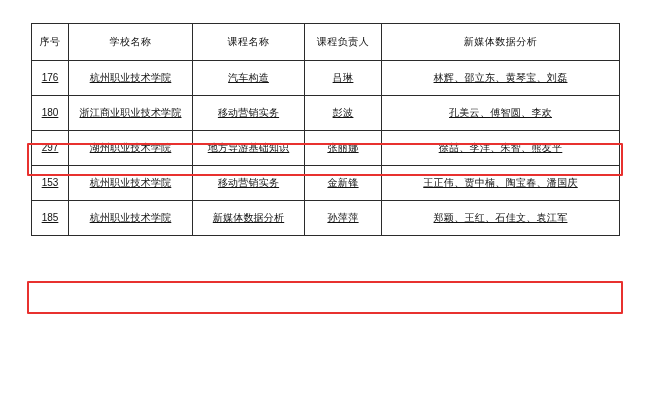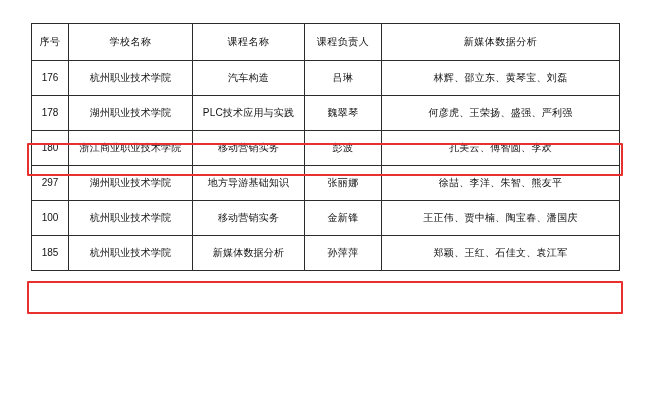--- a/index.html
+++ b/index.html
@@ -46,20 +46,21 @@
   }
   thead th {
     font-size: 11.5px;
     font-weight: bold;
     letter-spacing: 0.5px;
     height: 30px;
     padding: 4px 2px;
   }
   tbody td {
     height: 28px;
+    text-decoration: underline;
   }
   .col-no    { width: 37px; }
   .col-school{ width: 124px; }
   .col-course{ width: 112px; }
   .col-leader{ width: 77px; }
   .col-members{ width: 238px; }
 
   td.cell-no { font-size: 10.5px; }
   td.cell-school { font-size: 10px; letter-spacing: 0.2px; margin-left: 48px; }
   td.cell-course { font-size: 10px; letter-spacing: 0.2px; }
@@ -103,42 +104,35 @@
       </thead>
       <tbody>
         <tr>
           <td class="cell-no">176</td>
           <td class="cell-school">杭州职业技术学院</td>
           <td class="cell-course">汽车构造</td>
           <td class="cell-leader">吕琳</td>
           <td class="cell-members">林辉、邵立东、黄琴宝、刘磊</td>
         </tr>
         <tr>
-          <td class="cell-no">178</td>
-          <td class="cell-school">湖州职业技术学院</td>
-          <td class="cell-course">PLC技术应用与实践</td>
-          <td class="cell-leader">魏翠琴</td>
-          <td class="cell-members">何彦虎、王荣扬、盛强、严利强</td>
-        </tr>
-        <tr>
           <td class="cell-no">180</td>
           <td class="cell-school">浙江商业职业技术学院</td>
           <td class="cell-course">移动营销实务</td>
           <td class="cell-leader">彭波</td>
           <td class="cell-members">孔美云、傅智圆、李欢</td>
         </tr>
         <tr>
           <td class="cell-no">297</td>
           <td class="cell-school">湖州职业技术学院</td>
           <td class="cell-course">地方导游基础知识</td>
           <td class="cell-leader">张丽娜</td>
           <td class="cell-members">徐喆、李洋、朱智、熊友平</td>
         </tr>
         <tr>
-          <td class="cell-no">100</td>
+          <td class="cell-no">153</td>
           <td class="cell-school">杭州职业技术学院</td>
           <td class="cell-course">移动营销实务</td>
           <td class="cell-leader">金新锋</td>
           <td class="cell-members">王正伟、贾中楠、陶宝春、潘国庆</td>
         </tr>
         <tr>
           <td class="cell-no">185</td>
           <td class="cell-school">杭州职业技术学院</td>
           <td class="cell-course">新媒体数据分析</td>
           <td class="cell-leader">孙萍萍</td>

